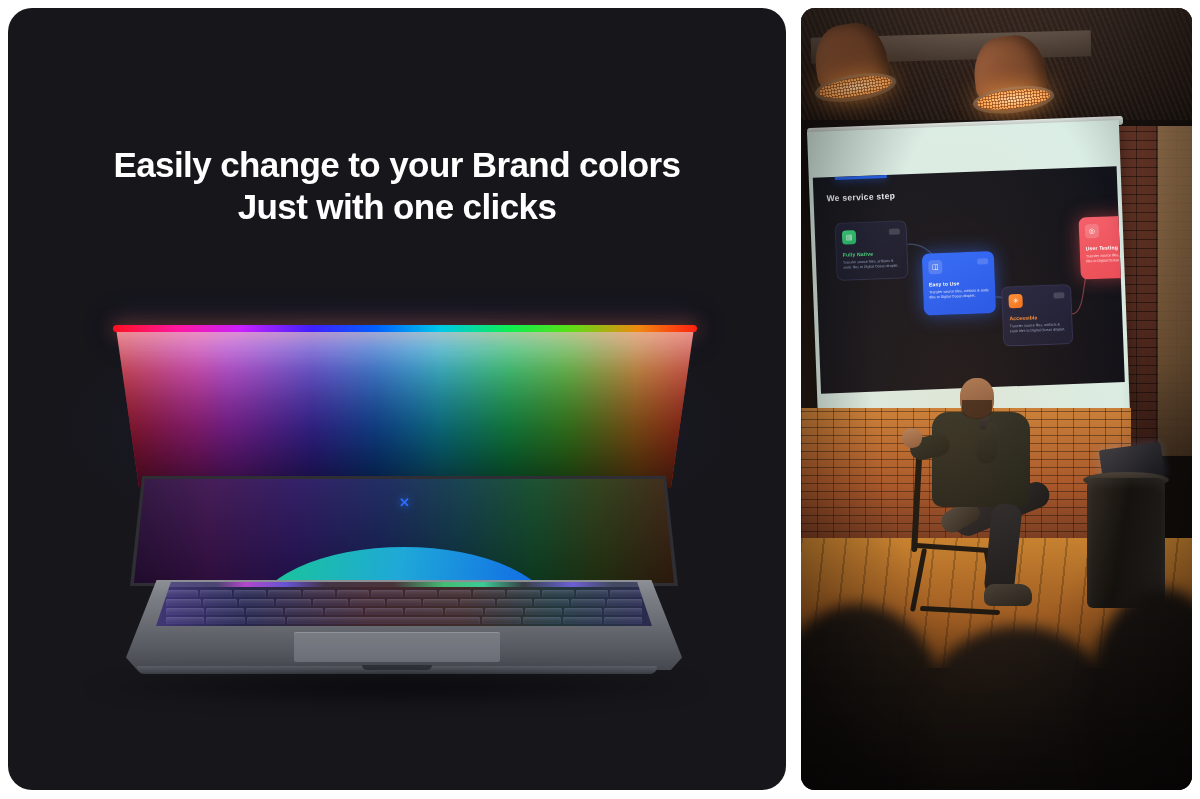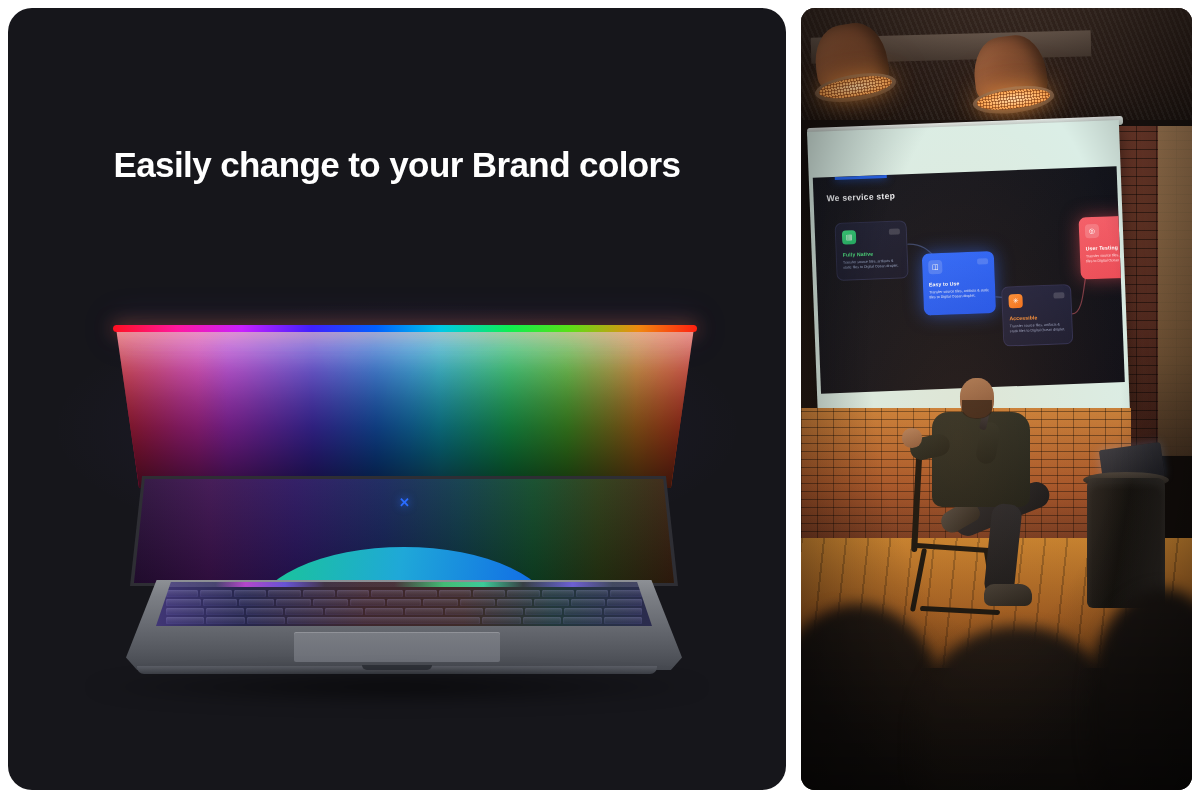--- a/index.html
+++ b/index.html
@@ -456,20 +456,21 @@
 </style>
 </head>
 <body>
 
 <div id="stage">
 
   <div class="panel-left">
 
     <div class="headline">
       <span>Easily change to your Brand colors</span>
+      <span class="l2">Just with one clicks</span>
     </div>
 
     <div class="laptop">
       <div class="ambient-glow"></div>
 
       <div class="lid"></div>
       <div class="lid-dim"></div>
       <div class="lid-edge"></div>
 
       <div class="screen-shell"></div>

